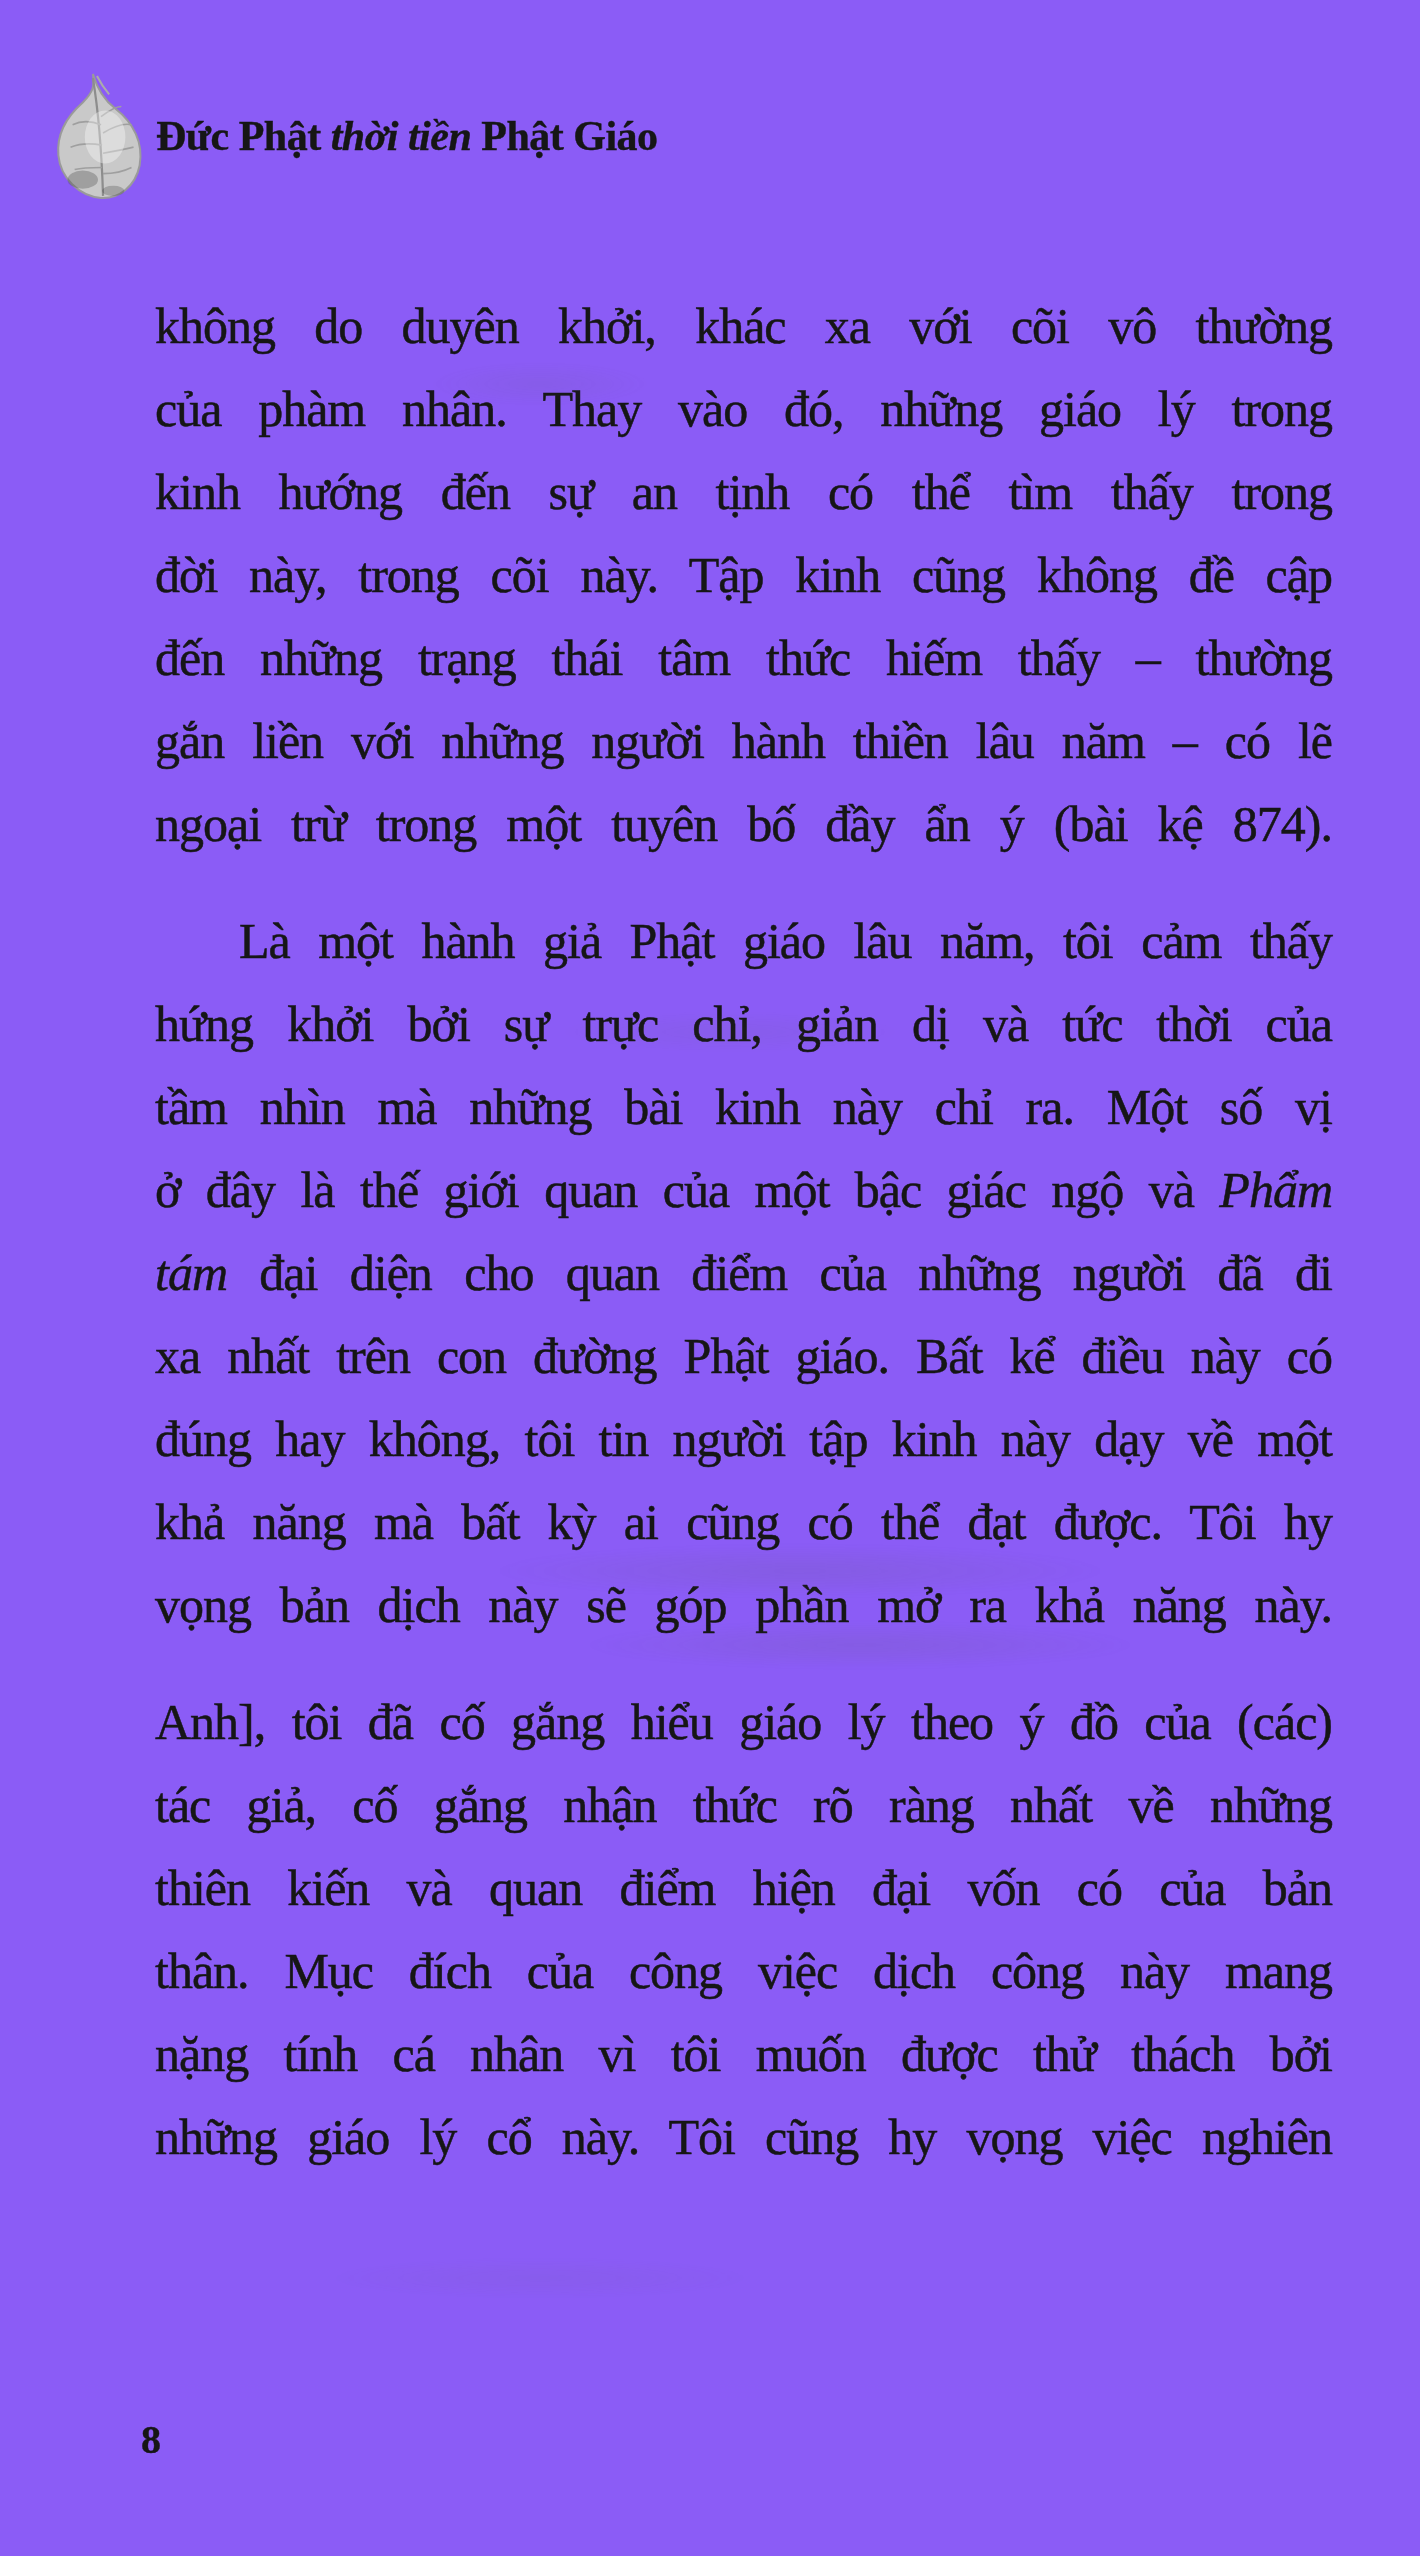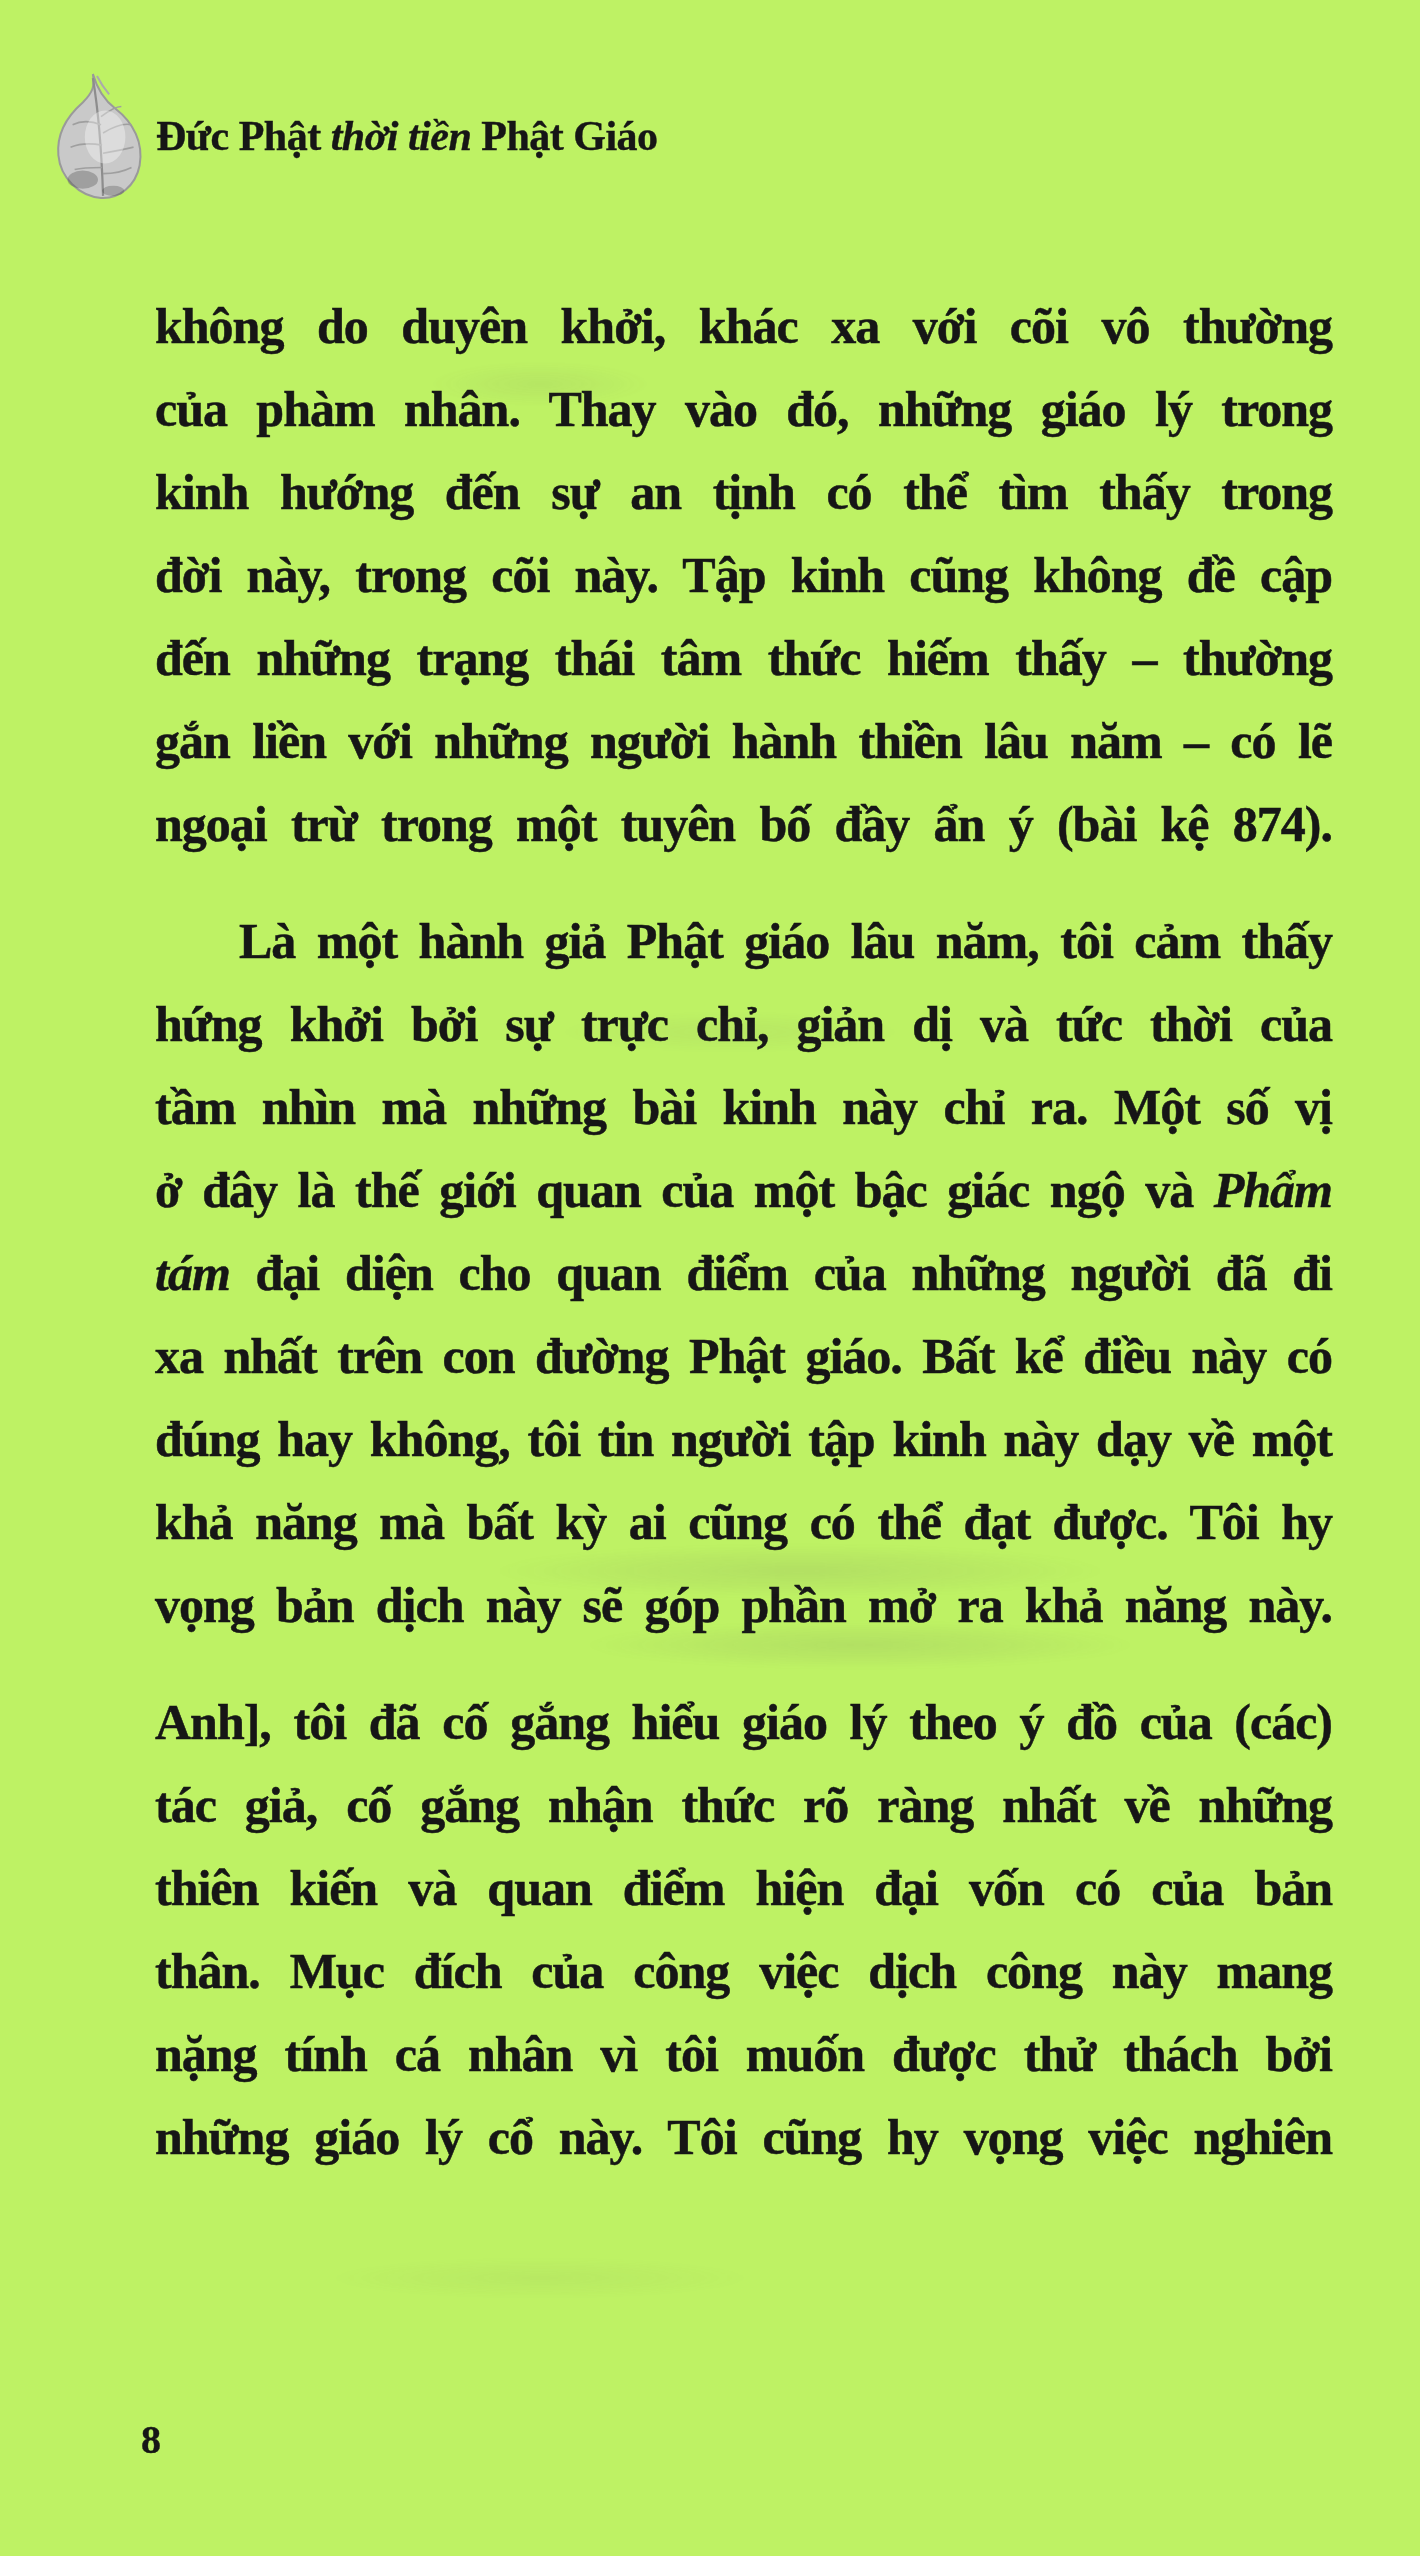--- a/index.html
+++ b/index.html
@@ -4,21 +4,21 @@
 <style>
   html, body {
     margin: 0;
     padding: 0;
     background: #e8e8e8;
   }
   .page {
     position: relative;
     width: 1420px;
     height: 2556px;
-    background: #bef264;
+    background: #8b5cf6;
     overflow: hidden;
     font-family: "Liberation Serif", "DejaVu Serif", serif;
     color: #161616;
   }
   
   .leaf {
     position: absolute;
     left: 52px;
     top: 72px;
     width: 94px;
@@ -36,21 +36,21 @@
   }
   .it { font-style: italic; }
 
   
   .body-text {
     position: absolute;
     left: 155px;
     top: 285px;
     width: 1177px;
     font-size: 50px;
-    font-weight: 700;
+    font-weight: 400;
     line-height: 83px;
     letter-spacing: -1px;
     -webkit-text-stroke: 0.5px #161616;
   }
   .paragraph { margin: 0 0 34px 0; }
   .paragraph:last-child { margin-bottom: 0; }
   .line {
     text-align: justify;
     text-align-last: justify;
     white-space: normal;

